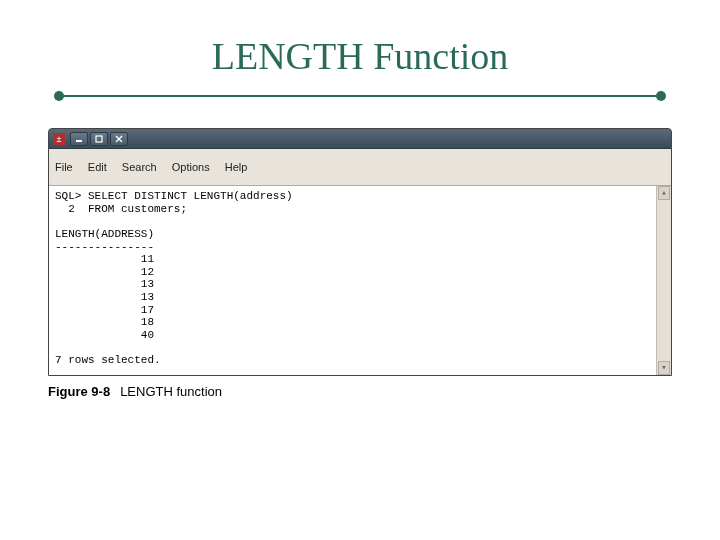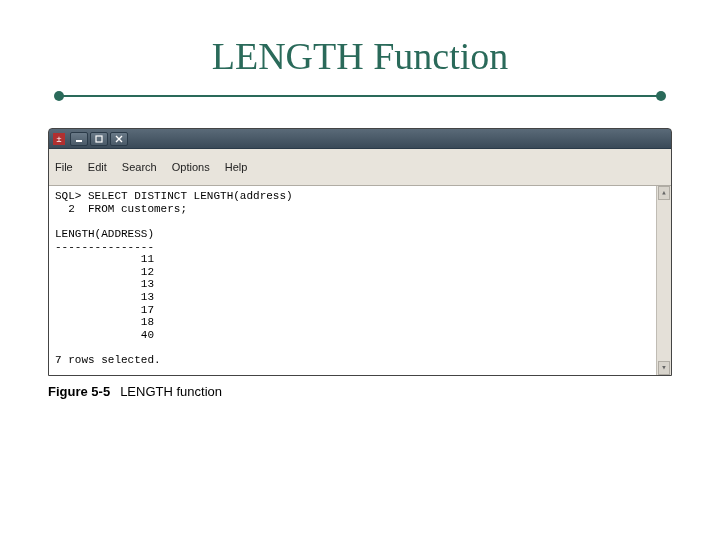--- a/index.html
+++ b/index.html
@@ -176,17 +176,17 @@
 <span>             40</span>
 
 <span>7 rows selected.</span>
 <div class="scrollbar">
   <div class="up">▴</div>
   <div class="down">▾</div>
 </div></div>
     </div>
 
     <div class="caption">
-      <b>Figure 5-5</b><span>LENGTH function</span>
+      <b>Figure 9-8</b><span>LENGTH function</span>
     </div>
   </div>
 
 </div>
 
 </body></html>

